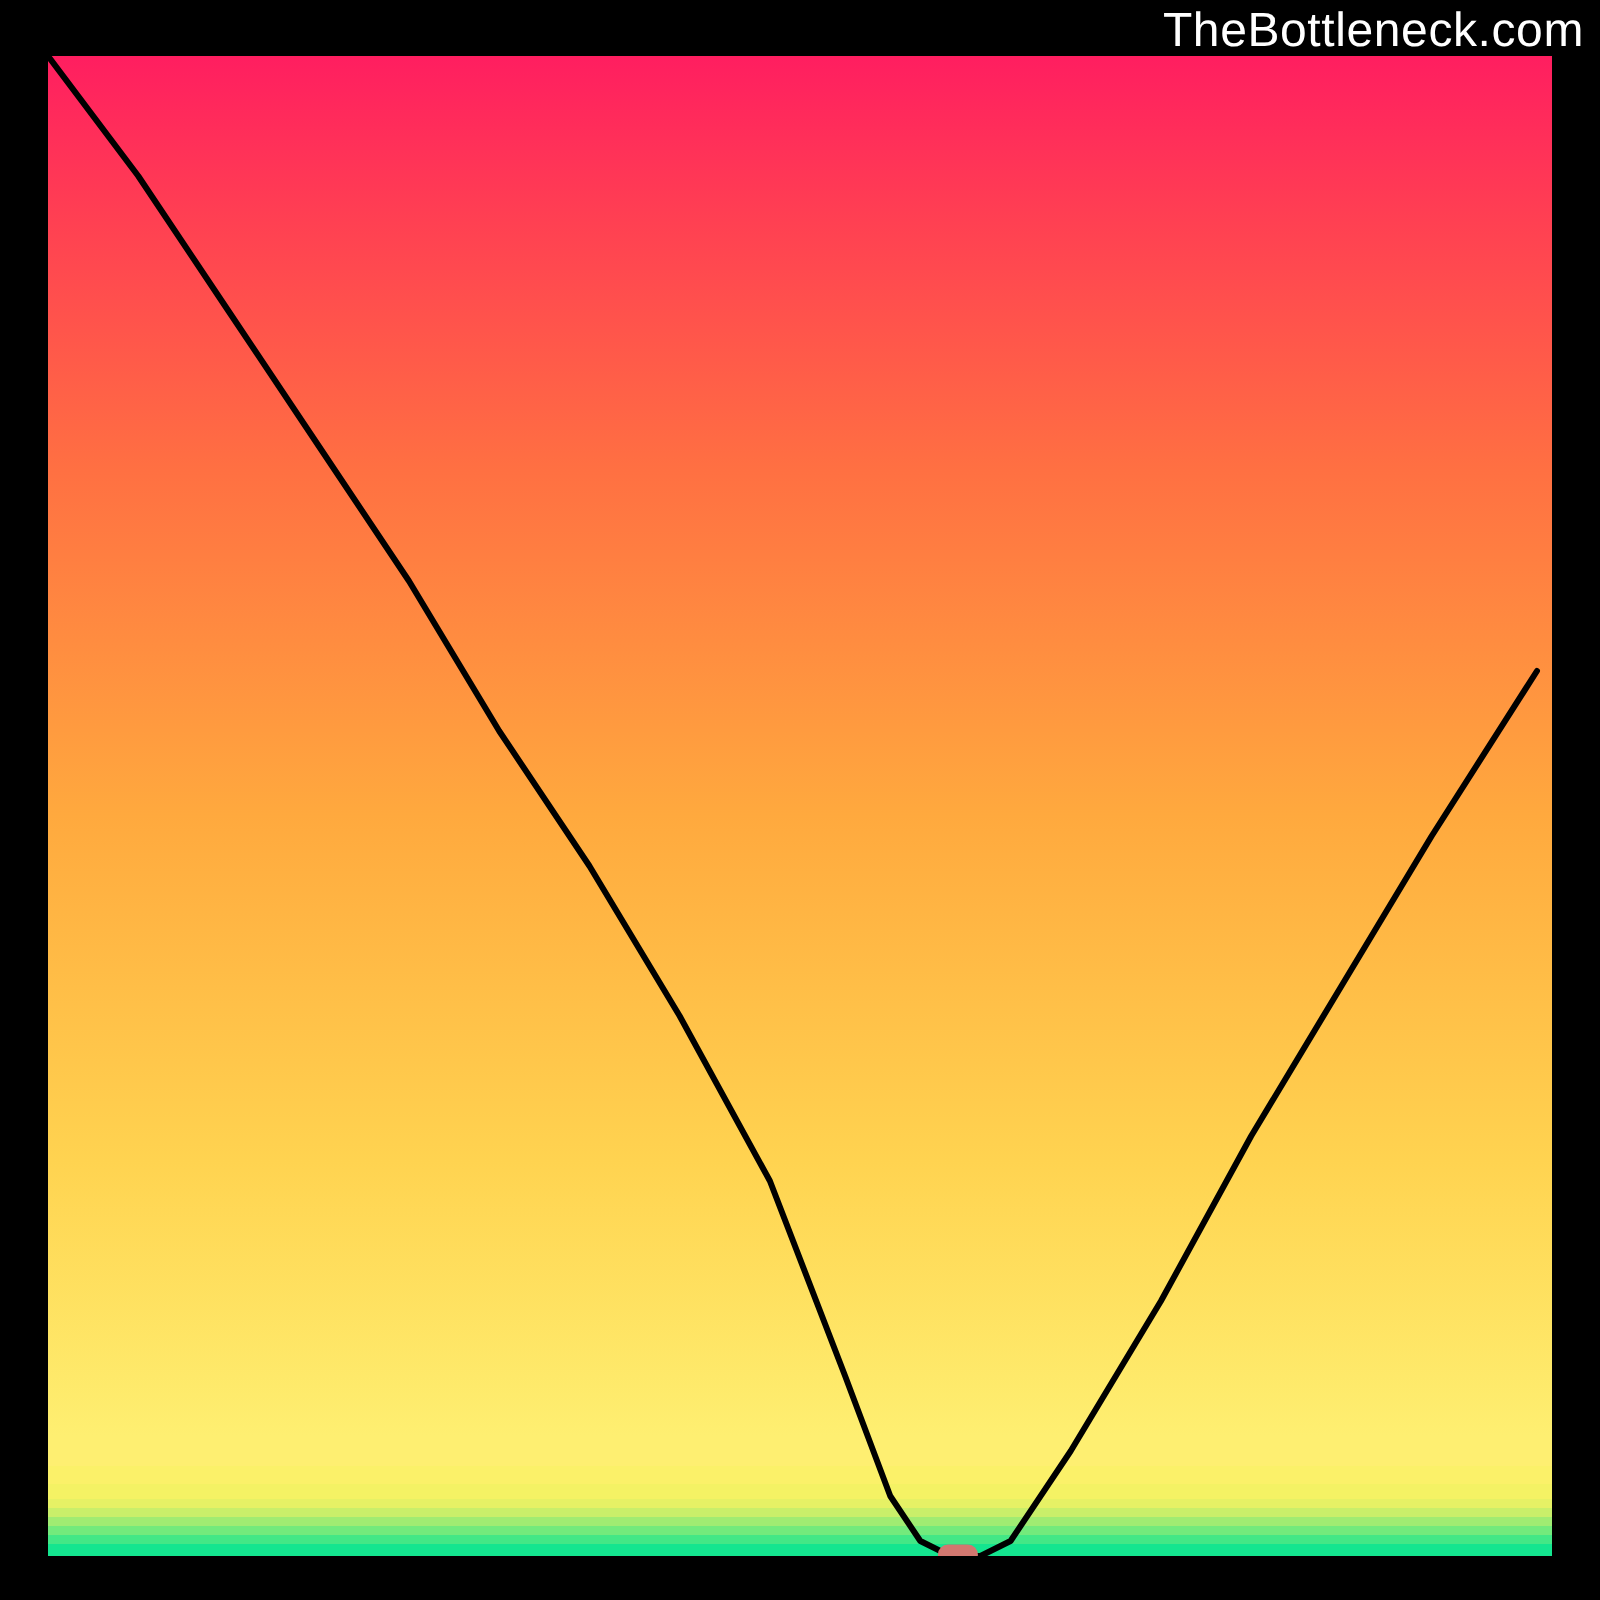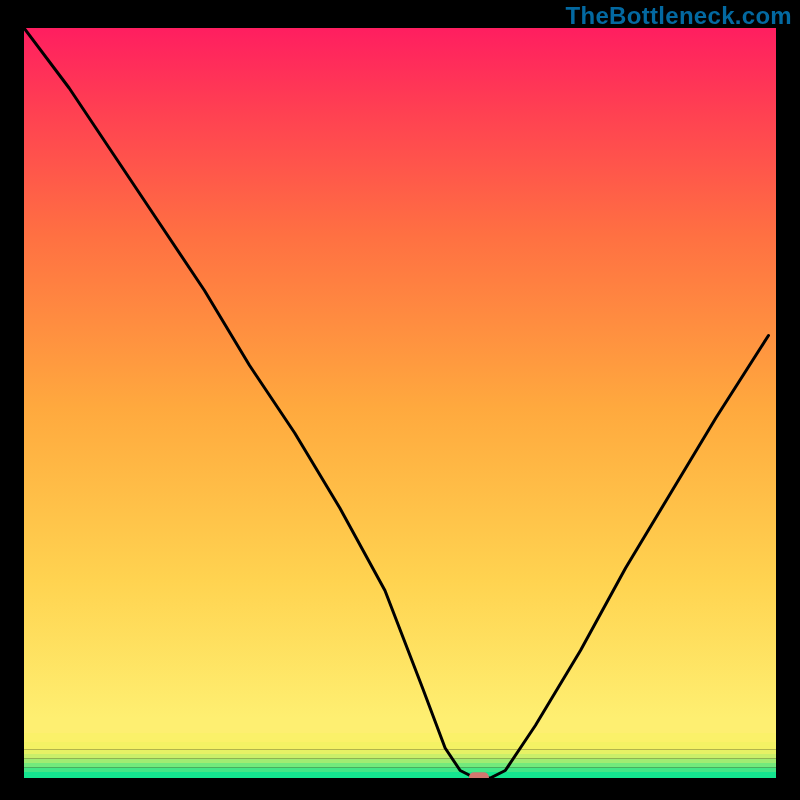--- a/index.html
+++ b/index.html
@@ -14,23 +14,23 @@
   .outer {
     position: relative;
     width: 800px;
     height: 800px;
     background: #000;
   }
   .watermark {
     position: absolute;
     top: 2px;
     right: 8px;
-    color: #0369a1;
+    color: #ffffff;
     font-size: 24px;
-    font-weight: 700;
+    font-weight: 400;
     letter-spacing: 0.3px;
     z-index: 10;
   }
   .plot-frame {
     position: absolute;
     left: 24px;
     top: 28px;
     width: 752px;
     height: 750px;
     background: #000;

